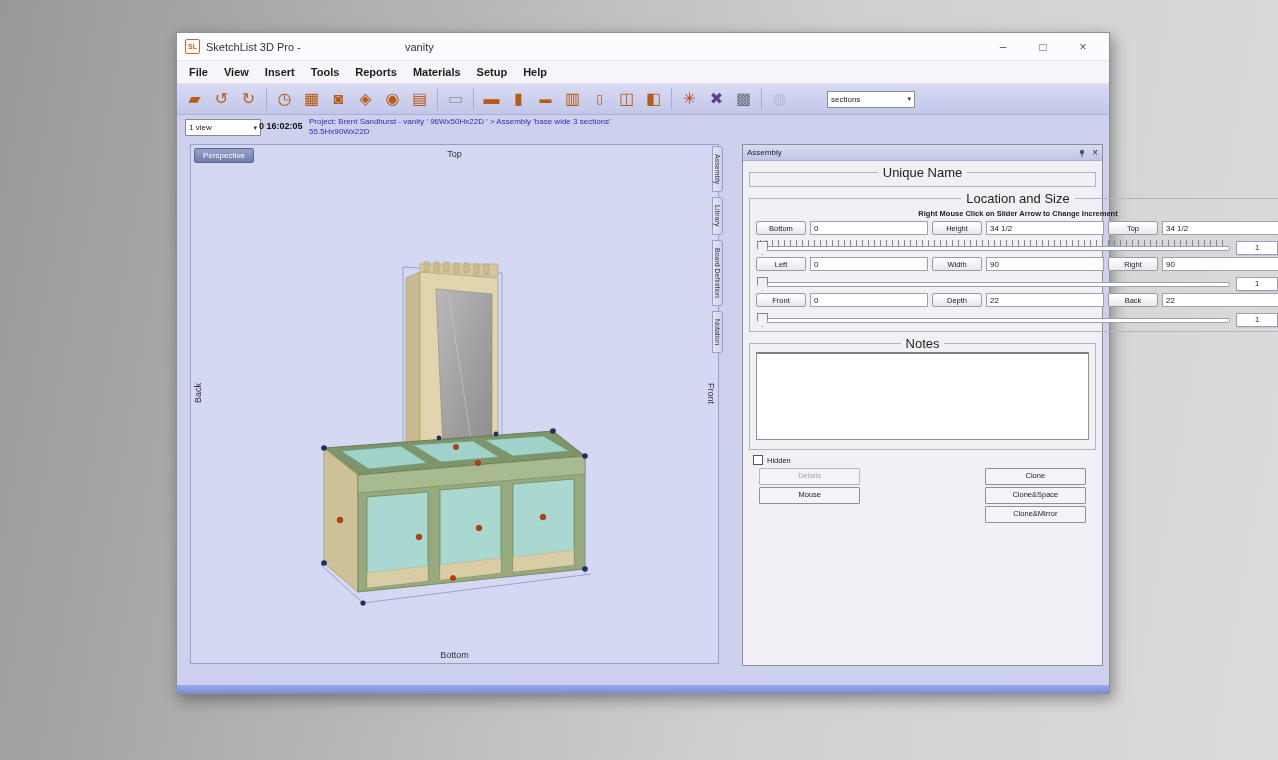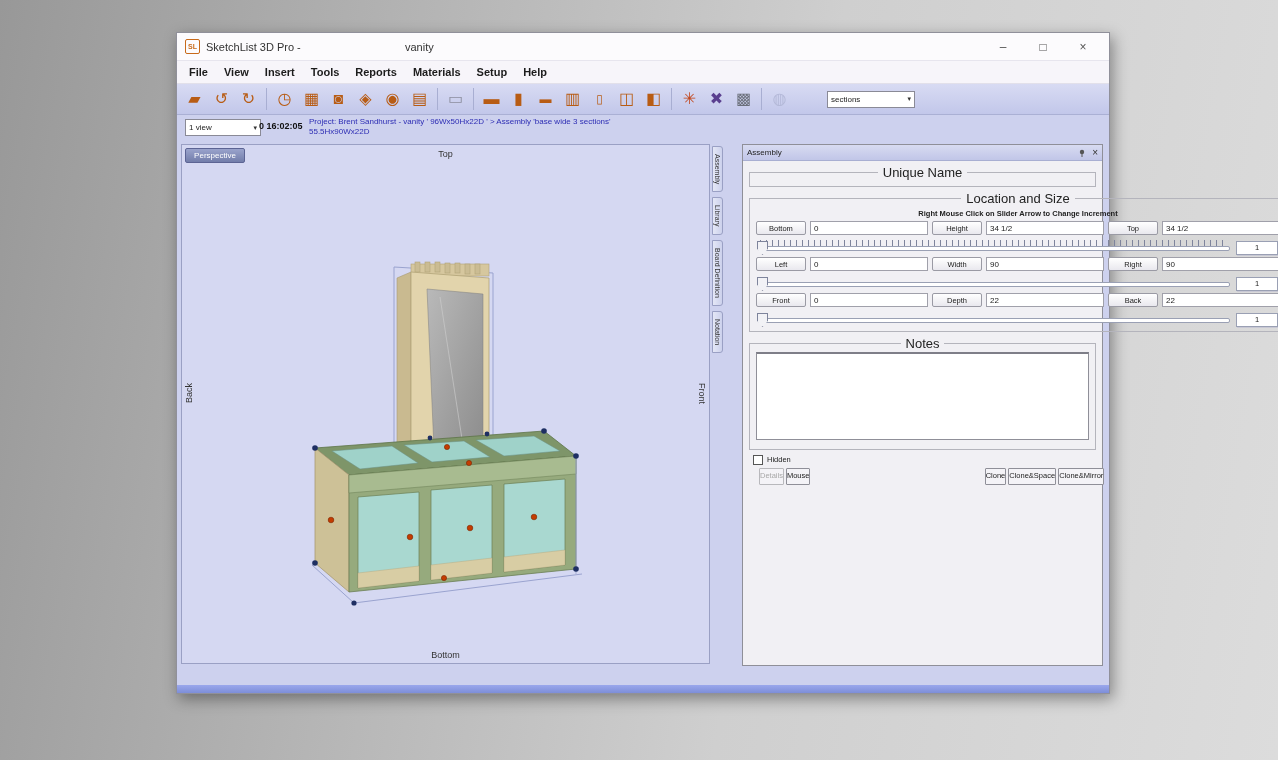--- a/index.html
+++ b/index.html
@@ -38,21 +38,21 @@
   .combo{background:#fff;border:1px solid #8a8a96;display:flex;align-items:center;font-size:8px;color:#222;padding:0 3px;justify-content:space-between;}
   .standards{width:80px;height:15px;margin-left:34px;}
   .combo .arr{font-size:7px;color:#333;}
   
   .subheader{height:31px;background:#cdd1ee;position:relative;}
   .view-combo{position:absolute;left:8px;top:4px;width:68px;height:15px;}
   .timer{position:absolute;left:82px;top:6px;font-size:9px;font-weight:bold;color:#111;}
   .project{position:absolute;left:132px;top:2px;width:430px;font-size:8px;line-height:10px;color:#2d2db4;}
   
   .main{position:absolute;left:0;right:0;top:110px;bottom:8px;background:#cdd1ee;}
-  .viewport{position:absolute;left:4px;top:1px;width:527px;height:518px;background:#d5d8f2;border:1px solid #9aa0c4;}
+  .viewport{position:absolute;left:13px;top:1px;width:527px;height:518px;background:#d5d8f2;border:1px solid #9aa0c4;}
   .vp-badge{position:absolute;left:3px;top:3px;width:58px;height:13px;border-radius:2px;
             background:linear-gradient(#9aa3cc,#727daa);border:1px solid #5c6494;color:#fff;
             font-size:8px;display:flex;align-items:center;justify-content:center;}
   .vp-top{position:absolute;left:0;right:0;top:4px;text-align:center;font-size:9px;color:#333;}
   .vp-bottom{position:absolute;left:0;right:0;bottom:3px;text-align:center;font-size:9px;color:#333;}
   .vp-back{position:absolute;left:2px;top:46%;font-size:9px;color:#333;writing-mode:vertical-rl;transform:rotate(180deg);}
   .vp-front{position:absolute;right:2px;top:46%;font-size:9px;color:#333;writing-mode:vertical-rl;}
   .model-svg{position:absolute;left:0;top:0;}
   
   .vtabs{position:absolute;left:535px;top:3px;width:17px;}
@@ -78,25 +78,25 @@
   .slider{position:relative;height:17px;}
   .track{position:absolute;left:2px;right:50px;top:9px;height:3px;background:#fff;border:1px solid #9aa0b4;border-radius:2px;}
   .ticks{position:absolute;left:4px;right:52px;top:3px;height:6px;
          background:repeating-linear-gradient(90deg,#7e849c 0 1px,transparent 1px 6px);}
   .thumb{position:absolute;left:1px;top:4px;width:9px;height:12px;background:#f2f2f6;border:1px solid #7e849c;
          clip-path:polygon(0 0,100% 0,100% 55%,50% 100%,0 55%);}
   .incbox{position:absolute;right:2px;top:4px;width:40px;height:12px;background:#fff;border:1px solid #9aa0b4;
           font-size:7.5px;color:#222;text-align:center;line-height:11px;box-shadow:1px 1px 0 #c8c8d4;}
   .notes-area{width:100%;height:88px;background:#fff;border:1px solid #8f8f98;border-top:2px solid #7e7e88;
               box-sizing:border-box;resize:none;font-family:"Liberation Sans",sans-serif;font-size:8px;}
-  .hidden-row{display:flex;gap:4px;margin:5px 0 3px 10px;}
+  .hidden-row{display:flex;align-items:center;gap:4px;margin:5px 0 3px 10px;}
   .cb{width:8px;height:8px;background:#fff;border:1px solid #555;display:inline-block;}
   .cb-label{font-size:7.5px;color:#222;}
   .btn-grid{display:flex;justify-content:space-between;margin:2px 16px 0;}
-  .btn-col{width:31%;display:flex;flex-direction:row;gap:2px;}
+  .btn-col{width:31%;display:flex;flex-direction:column;gap:2px;}
   .pbtn{height:15px;background:#f4f3f7;border:1px solid #8f8f98;border-radius:1px;font-size:7.5px;color:#222;
         text-align:center;line-height:14px;}
   .pbtn.disabled{color:#a8a8a8;border-color:#b8b8bc;}
   .bottom-bar{position:absolute;left:0;right:0;bottom:0;height:8px;background:linear-gradient(#9aa7ec,#7d8ed8);}
 </style>
 </head>
 <body>
 
 <div class="window">
 

